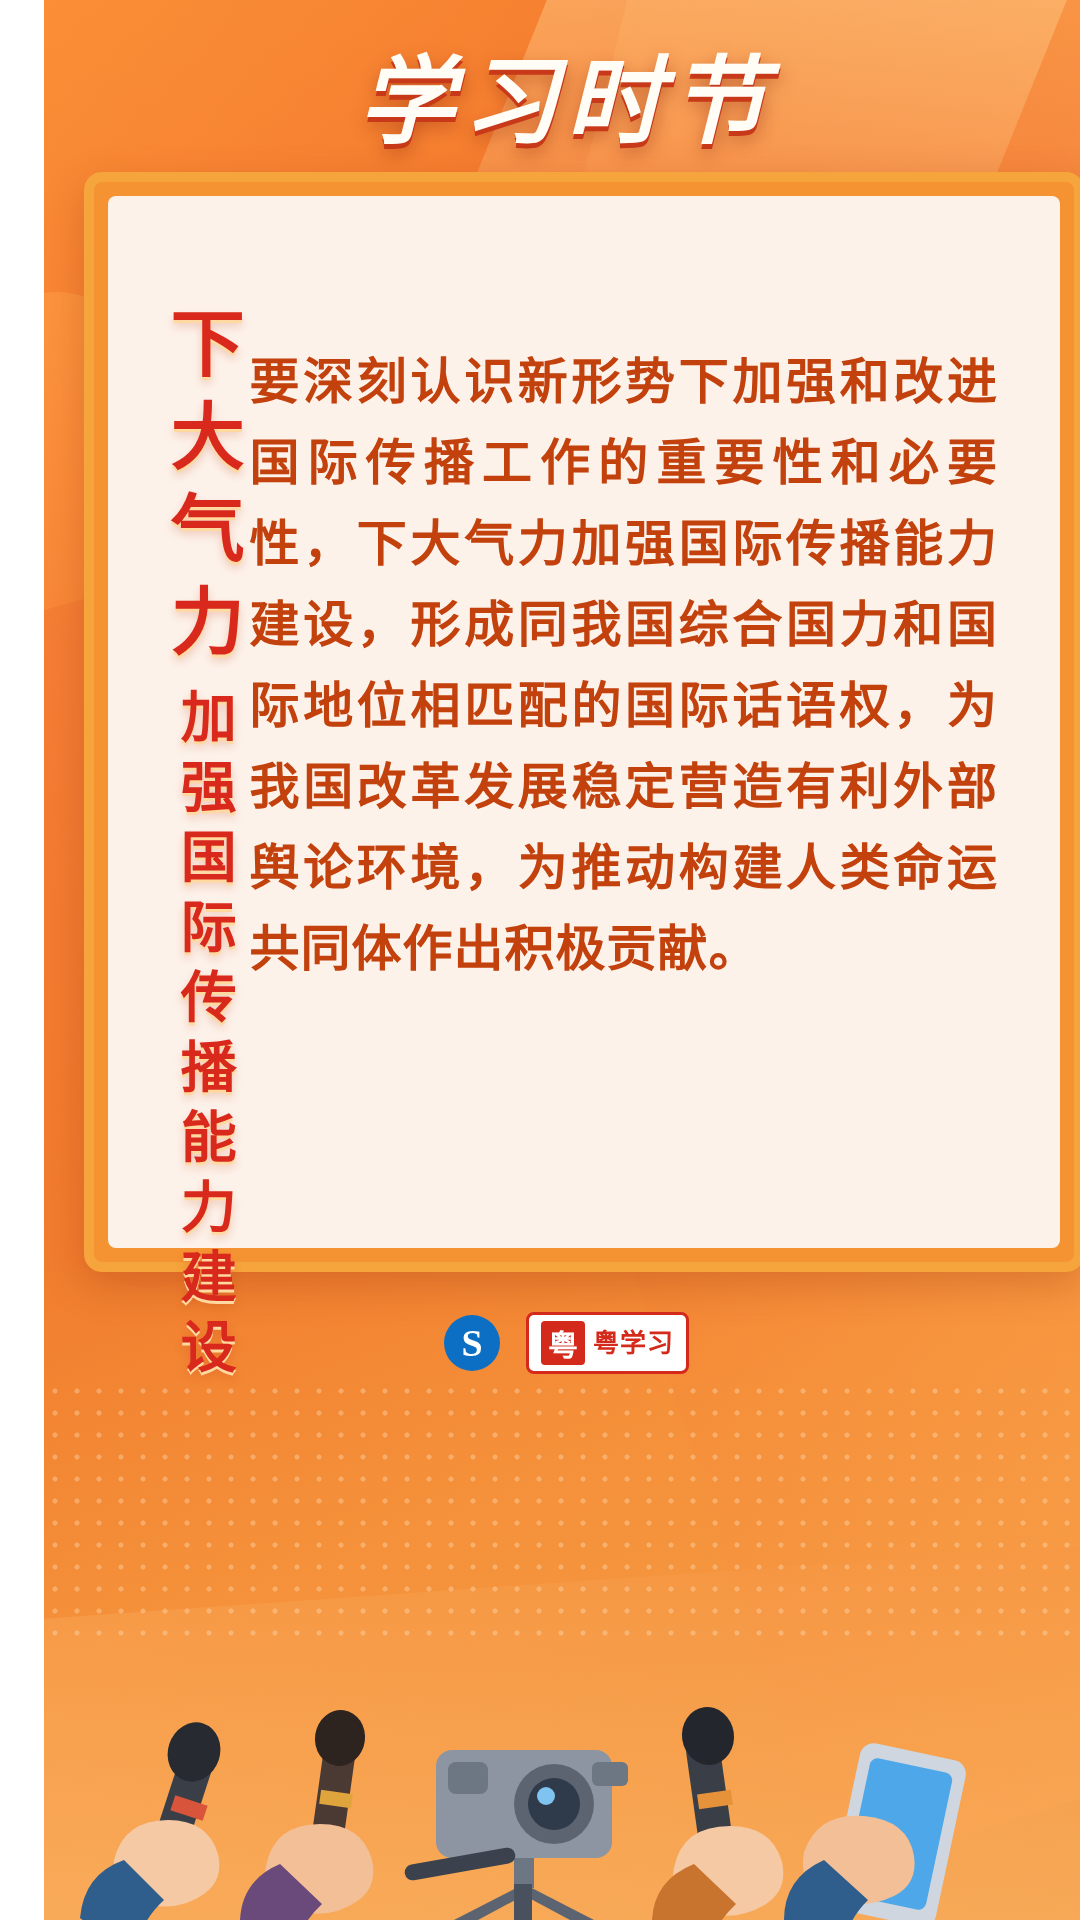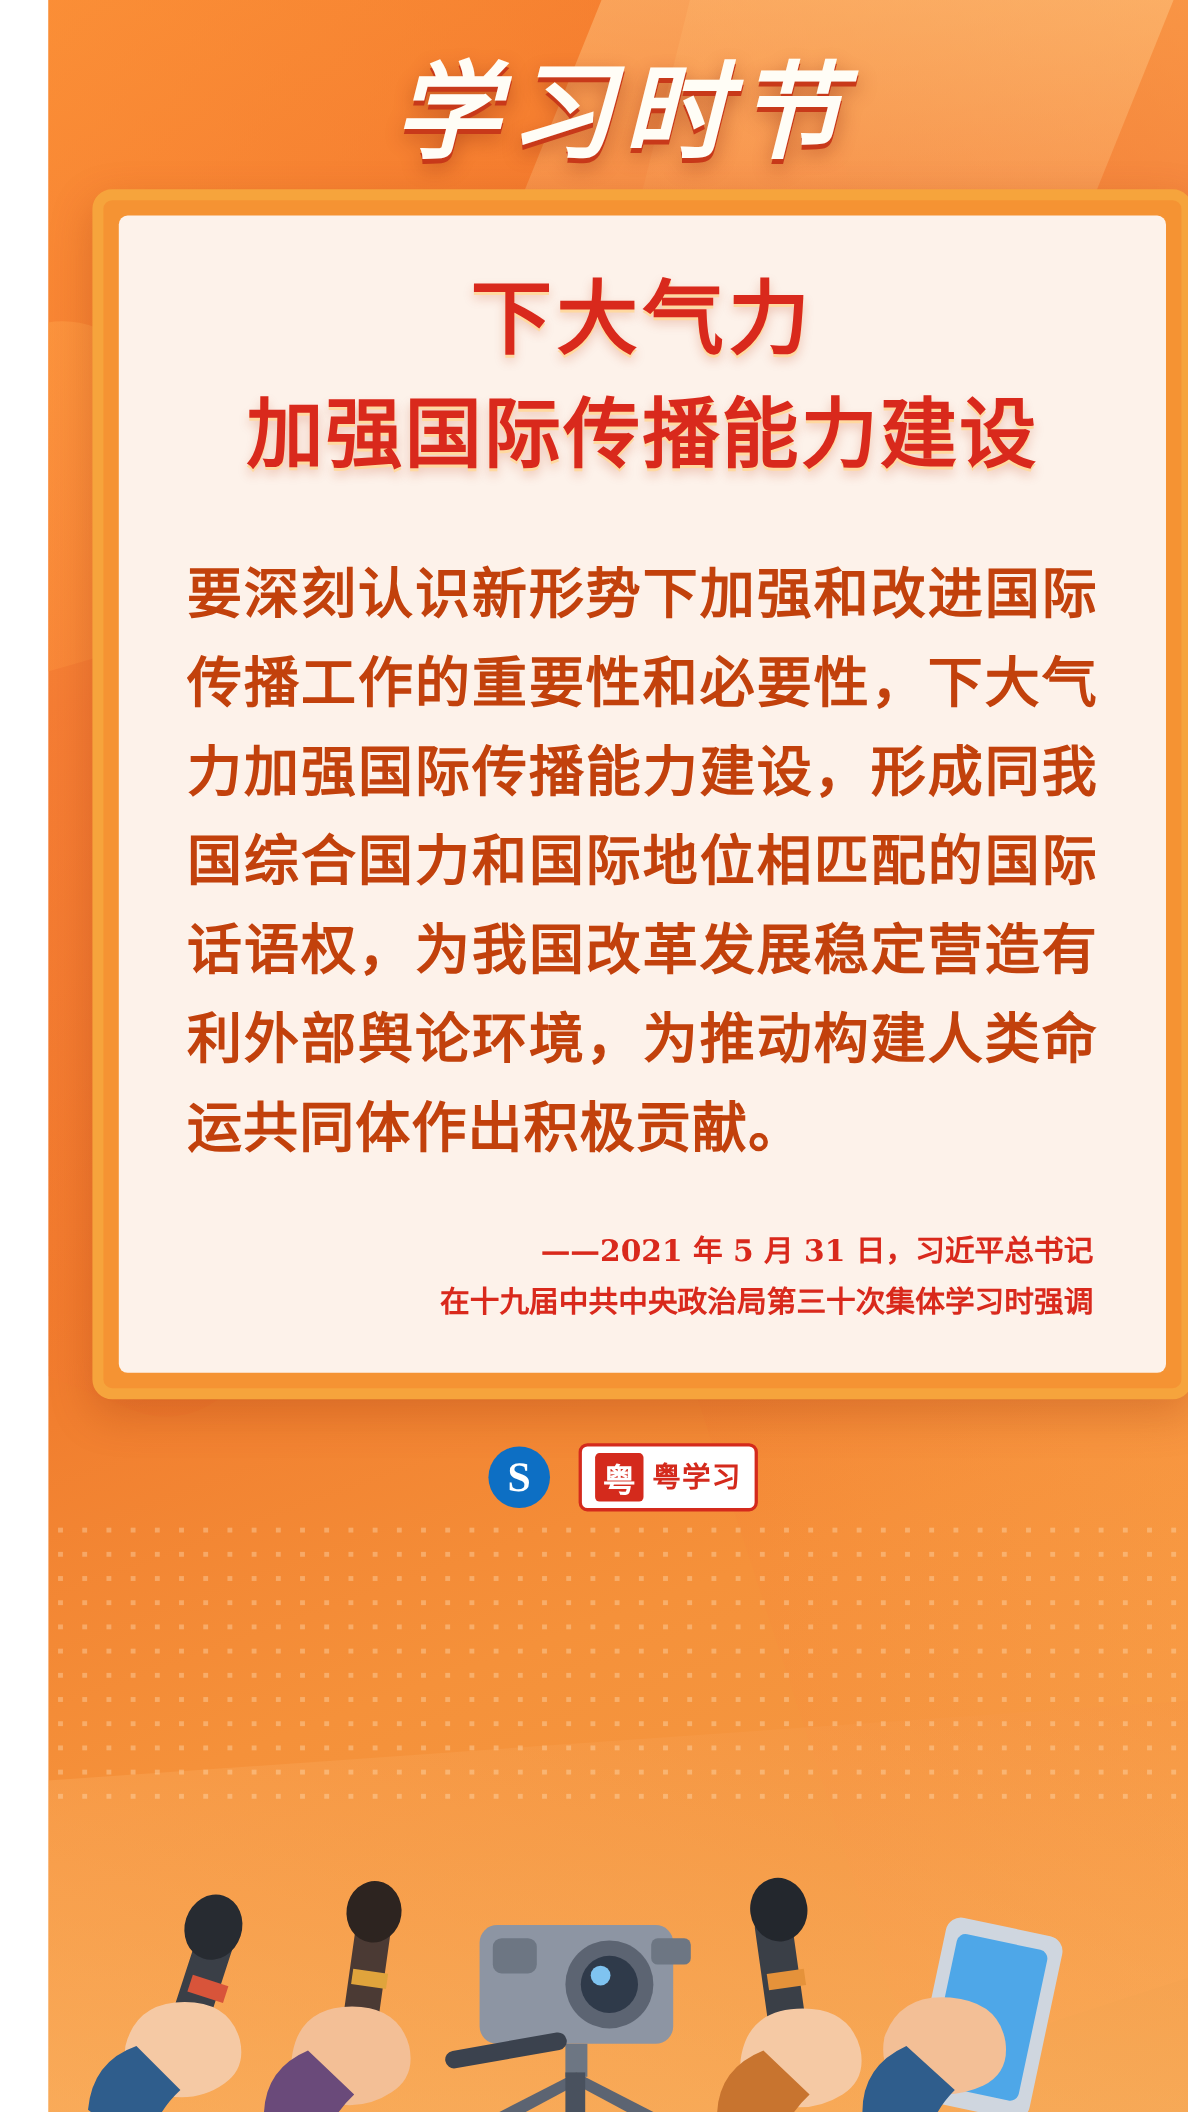--- a/index.html
+++ b/index.html
@@ -108,36 +108,36 @@
     padding: 14px;
     z-index: 6;
     box-shadow: 0 14px 38px rgba(150,45,10,.28);
   }
   .card-inner {
     width: 100%;
     height: 100%;
     box-sizing: border-box;
     background: #fdf2ea;
     border-radius: 8px;
-    padding: 30px 62px 40px 62px;
+    padding: 84px 62px 40px 62px;
     display: flex;
-    flex-direction: column;
+    flex-direction: row;
   }
 
   .headline {
     text-align: center;
     font-family: "DejaVu Serif", "Liberation Serif", serif;
     font-weight: 700;
     color: #d9291c;
     line-height: 1.25;
     text-shadow: 0 3px 0 #ffd9a0, 0 6px 10px rgba(190,60,20,.25);
     margin: 18px 0 0 0;
   }
   .headline-l1 { font-size: 74px; letter-spacing: 4px; }
-  .headline-l2 { font-size: 70px; letter-spacing: 2px; margin-top: 14px; }
+  .headline-l2 { font-size: 56px; letter-spacing: 2px; margin-top: 14px; }
 
   .body-text {
     margin-top: 62px;
     font-family: Liberation Serif, serif;
     font-size: 50px;
     font-weight: 700;
     line-height: 1.62;
     color: #c2410c;
     text-align: justify;
     text-align-last: left;
@@ -253,24 +253,20 @@
 
   <div class="card-outer">
     <div class="card-inner">
       <div class="headline">
         <div class="headline-l1">下大气力</div>
         <div class="headline-l2">加强国际传播能力建设</div>
       </div>
 
       <div class="body-text">要深刻认识新形势下加强和改进国际传播工作的重要性和必要性，下大气力加强国际传播能力建设，形成同我国综合国力和国际地位相匹配的国际话语权，为我国改革发展稳定营造有利外部舆论环境，为推动构建人类命运共同体作出积极贡献。</div>
 
-      <div class="attribution">
-        <div>——2021 年 5 月 31 日，习近平总书记</div>
-        <div>在十九届中共中央政治局第三十次集体学习时强调</div>
-      </div>
     </div>
   </div>
 
   <div class="logos">
     <div class="logo-southcn">
       <div class="logo-mark">S</div>
     </div>
     <div class="logo-yuexue">
       <div class="yx-mark">粤</div>
       <div class="yx-text">粤学习</div>

